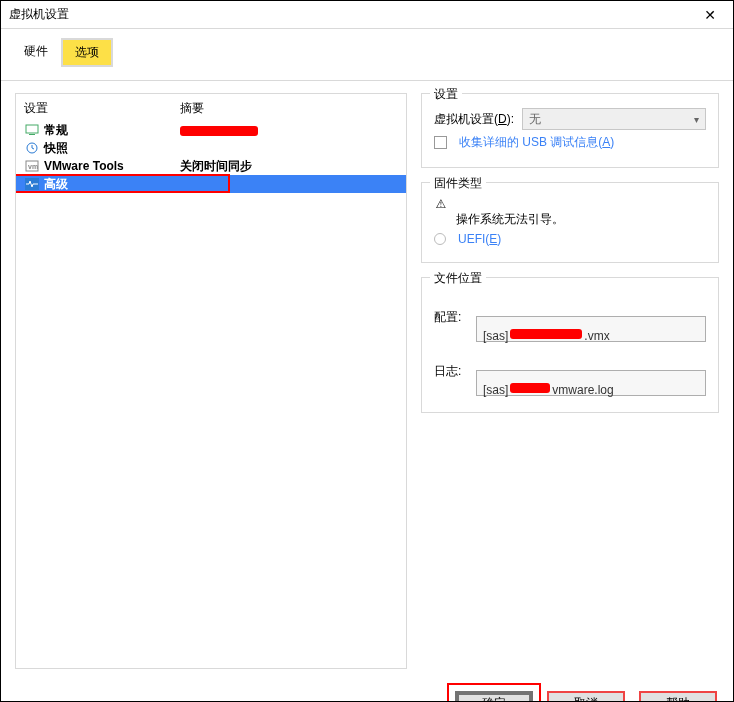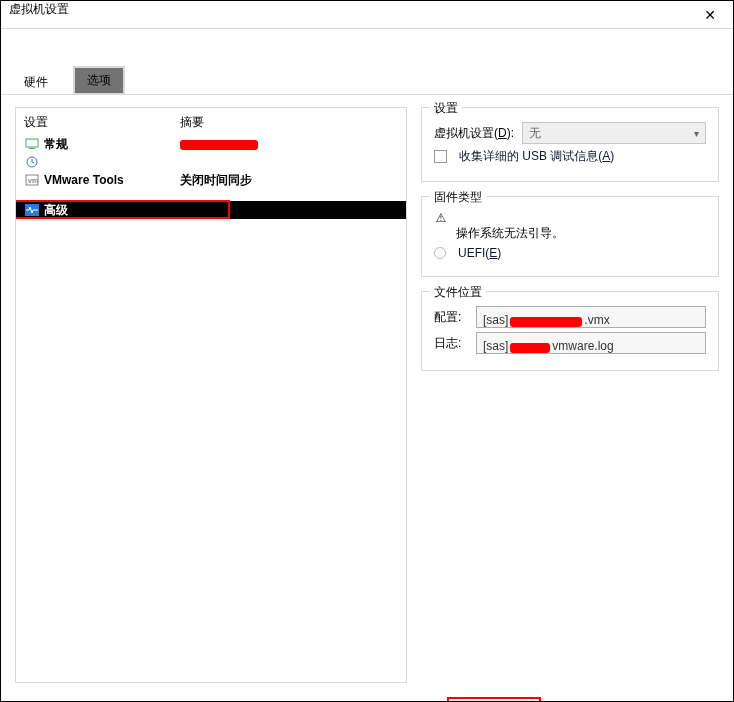--- a/index.html
+++ b/index.html
@@ -10,50 +10,49 @@
     font-size: 12px;
     background: #fff;
     color: #000;
     width: 734px;
     height: 702px;
     overflow: hidden;
     border: 1px solid #000;
   }
   .titlebar {
     display: flex;
+    align-items: center;
     justify-content: space-between;
     height: 28px;
     padding: 0 0 0 8px;
     background: #fff;
     border-bottom: 1px solid #d9d9d9;
   }
   .titlebar .title { font-size: 12px; }
   .titlebar .close {
     width: 46px; height: 28px;
     display: flex; align-items: center; justify-content: center;
     font-size: 14px;
   }
   .tabs {
     display: flex;
-    padding: 8px 10px 0 10px;
+    padding: 8px 10px 14px 10px;
     border-bottom: 1px solid #d9d9d9;
-    gap: 12px;
-    align-items: flex-end;
+    gap: 0;
   }
   .tab {
     padding: 4px 12px;
     border: 1px solid transparent;
     border-bottom: none;
     position: relative;
     top: 1px;
   }
   .tab.active {
     border-color: #d9d9d9;
-    background: #737373;
-    margin-top: 28px;
+    background: #fde047;
   }
   .hl-red-box { border: 2px solid #ff0000; }
   .body {
     display: flex;
     gap: 14px;
     padding: 12px 14px 12px 14px;
     height: 600px;
   }
   .left {
     width: 392px;
@@ -81,23 +80,22 @@
   }
   .row .ico {
     width: 16px; height: 14px;
     display: inline-flex; align-items: center; justify-content: center;
     margin-right: 4px;
     font-size: 11px;
   }
   .row .name { width: 136px; }
   .row .summary { flex: 1; }
   .row.selected {
-    background: #000000;
+    background: #3b82f6;
     color: #fff;
-    margin-top: 12px;
   }
   .redact {
     background: #ff0000;
     border-radius: 3px;
     display: inline-block;
     height: 10px;
     vertical-align: middle;
   }
   .right {
     flex: 1;
@@ -134,40 +132,41 @@
     align-items: center;
     justify-content: space-between;
     padding: 0 6px;
     color: #666;
   }
   .combo .chev { font-size: 10px; color: #666; }
   .checkbox {
     width: 13px; height: 13px; border: 1px solid #999; display: inline-block;
     margin-right: 4px;
   }
-  .disabled-text { color: #0f172a; }
+  .disabled-text { color: #3b82f6; }
   .warn-ico {
     display: inline-flex; width: 14px; height: 14px; align-items:center; justify-content:center;
     font-size: 12px; color: #000;
   }
   .radio {
     width: 12px; height: 12px; border: 1px solid #888; border-radius: 50%;
     display: inline-block; margin-right: 4px; position: relative;
   }
   .radio.disabled { border-color: #bbb; }
   .textfield {
     flex: 1;
     border: 1px solid #aeaeae;
     background: #f7f7f7;
     height: 22px;
     display: flex;
-    align-items: flex-end;
-    padding: 0 6px;
+    align-items: flex-start;
+    padding: 12px 6px;
     font-size: 12px;
     color: #333;
+    margin-top: 24px;
   }
   .footer {
     display: flex;
     justify-content: flex-end;
     gap: 14px;
     padding: 10px 16px 16px 0;
   }
   .btn {
     min-width: 78px;
     height: 24px;
@@ -214,20 +213,21 @@
       </div>
 
 
       <div class="row">
         <span class="ico">
           <svg width="12" height="12" viewBox="0 0 12 12">
               <circle cx="6" cy="6" r="5" fill="none" stroke="#2a7bd4" stroke-width="1"></circle>
               <path d="M6 3 L6 6 L8 7" stroke="#2a7bd4" stroke-width="1" fill="none"></path>
             </svg>
         </span>
+        <span class="name">快照</span>
         <span class="summary"></span>
       </div>
 
       <div class="row">
         <span class="ico">
           <svg width="14" height="12" viewBox="0 0 14 12">
               <rect x="1" y="1" width="12" height="10" fill="none" stroke="#888" stroke-width="1"></rect>
               <text x="3" y="9" font-size="7" fill="#888">vm</text>
             </svg>
         </span>

